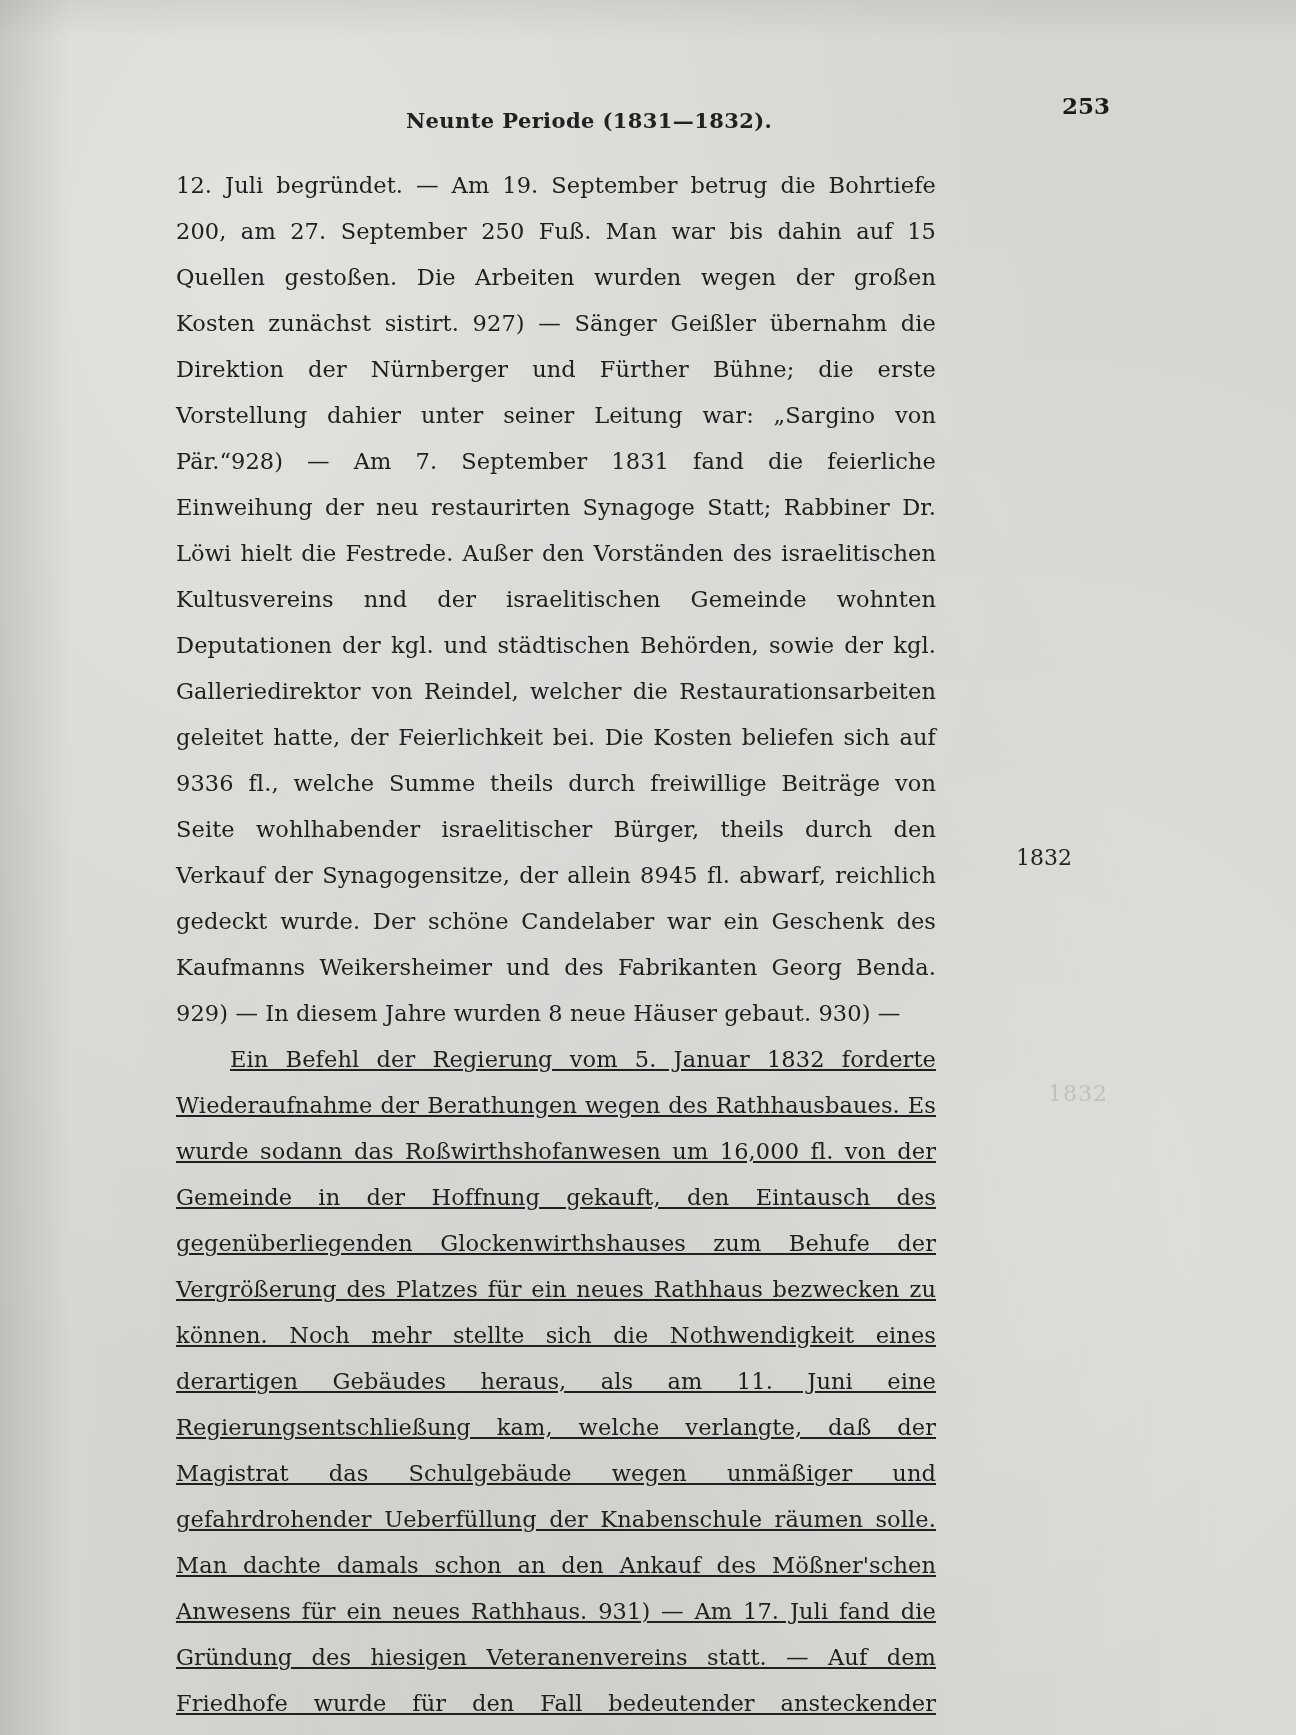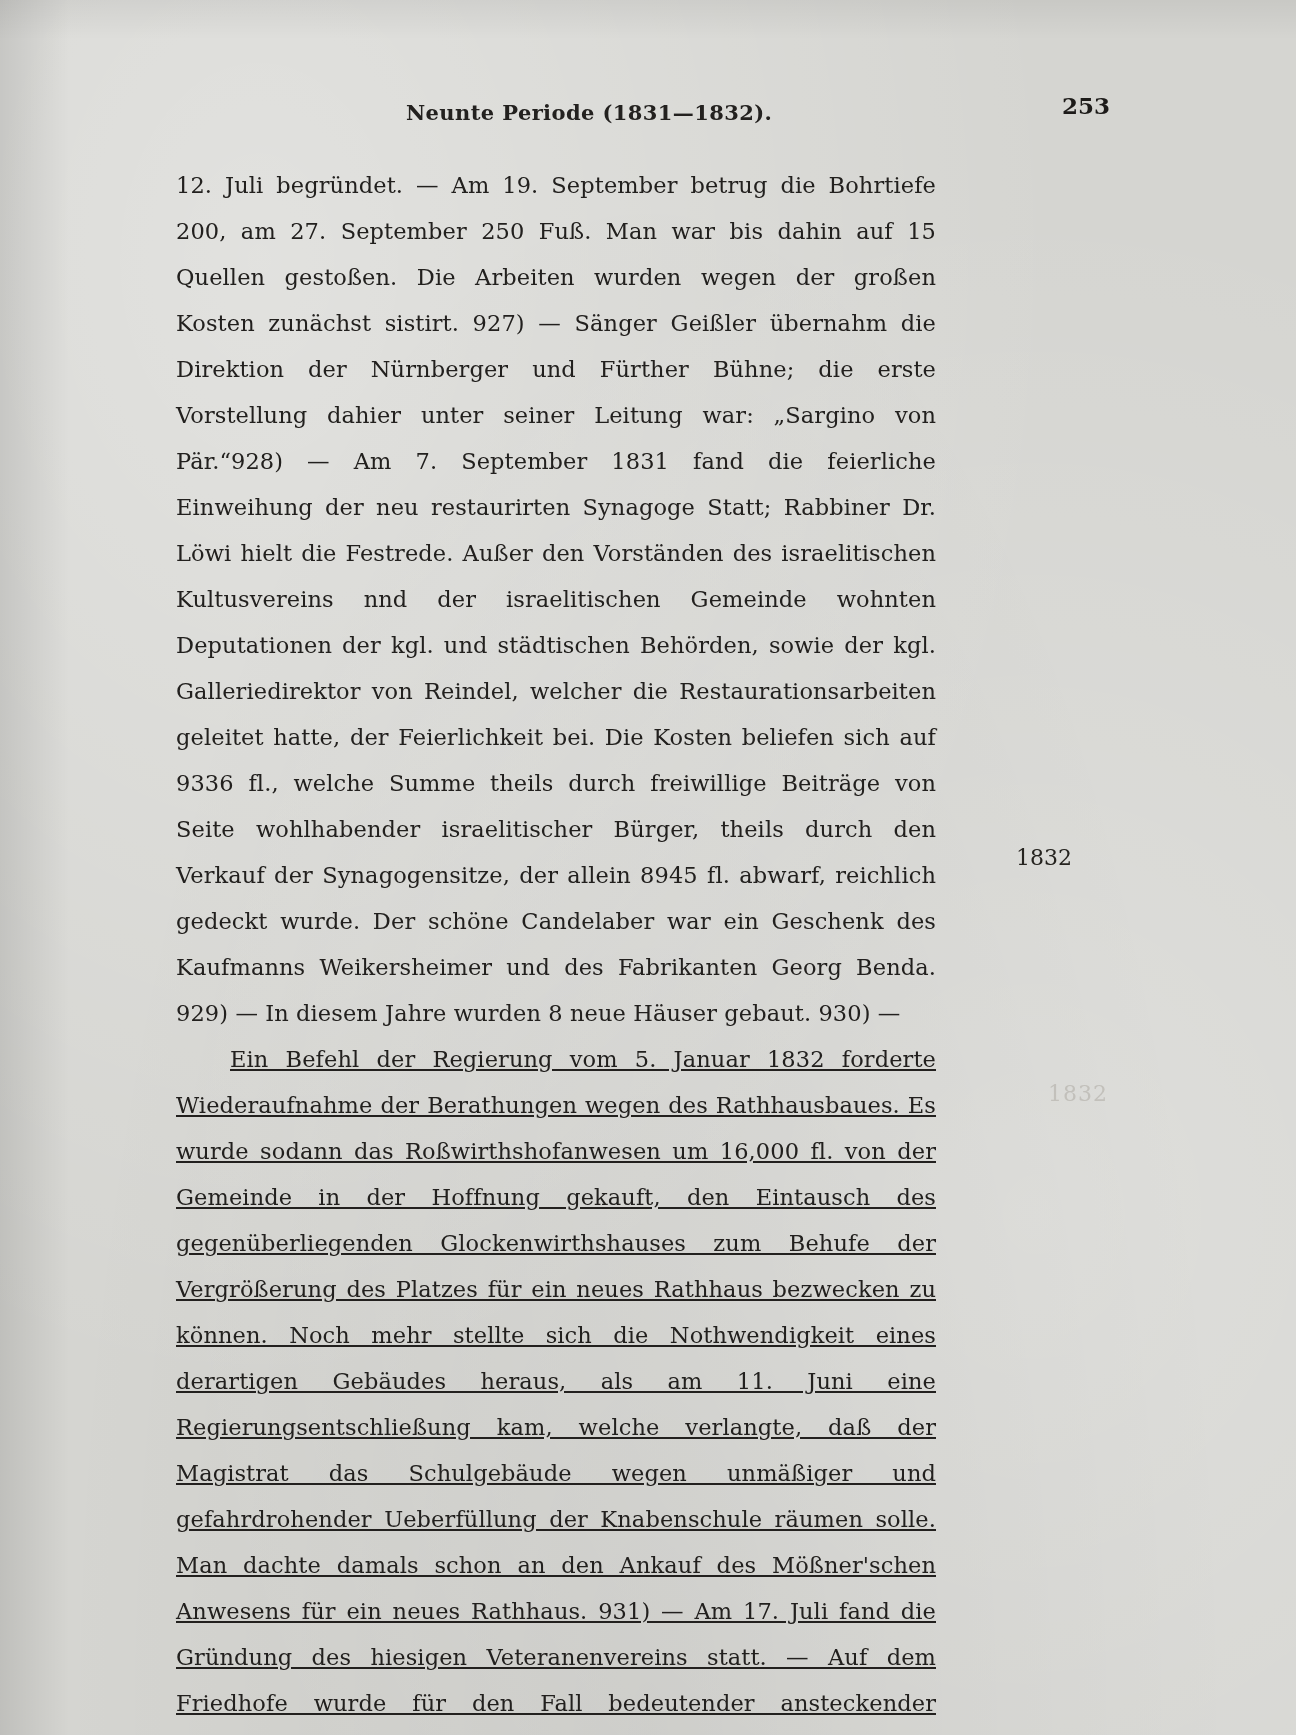--- a/index.html
+++ b/index.html
@@ -33,21 +33,21 @@
     width: 940px;
   }
   .header {
     position: relative;
     height: 44px;
     margin-bottom: 22px;
   }
   .running-title {
     position: absolute;
     left: 230px;
-    top: 4px;
+    top: 12px;
     font-family: "DejaVu Serif", serif;
     font-size: 21px;
     font-weight: 700;
     letter-spacing: 0.4px;
     color: #23211f;
     white-space: nowrap;
   }
   .page-number {
     position: absolute;
     right: 6px;

